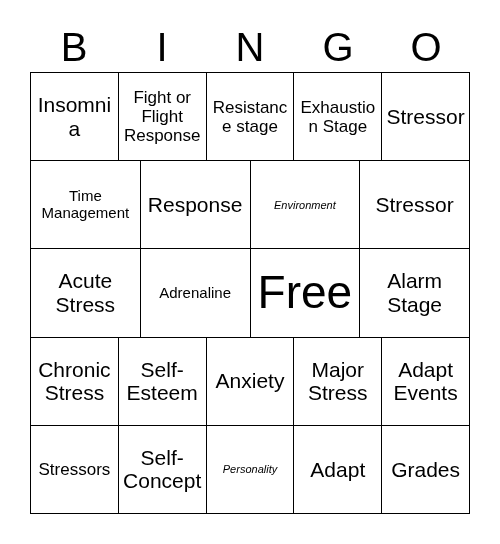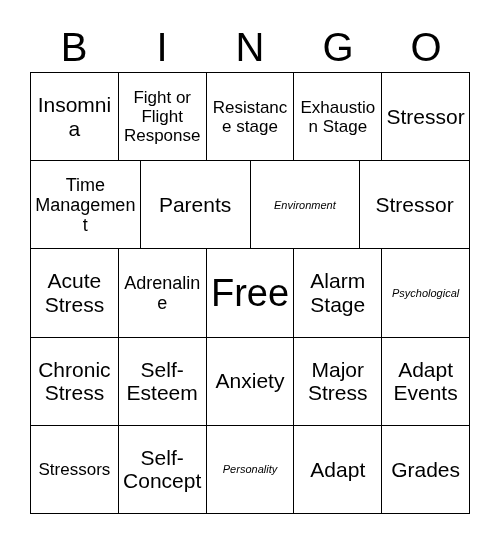--- a/index.html
+++ b/index.html
@@ -73,25 +73,25 @@
     overflow: hidden;
   }
   .cell-text {
     display: block;
     width: 100%;
     line-height: 1.12;
     word-wrap: break-word;
     color: #000000;
   }
   
-  .sz-xl   { font-size: 38px; }
+  .sz-xl   { font-size: 46px; }
   .sz-lg   { font-size: 21px; }
   .sz-md   { font-size: 21px; }
   .sz-sm   { font-size: 17px; }
-  .sz-xs   { font-size: 18px; }
+  .sz-xs   { font-size: 15px; }
   .sz-xxs  { font-size: 11px; font-style: italic; }
 </style>
 </head>
 <body>
 
 <div id="card">
 
   <div id="header">
     <div class="header-letter">B</div>
     <div class="header-letter">I</div>
@@ -118,21 +118,21 @@
       <div class="cell">
           <span class="cell-text sz-md">Stressor</span>
         </div>
     </div>
 
     <div class="grid-row">
       <div class="cell">
           <span class="cell-text sz-xs">Time Management</span>
         </div>
       <div class="cell">
-          <span class="cell-text sz-md">Parents</span>
+          <span class="cell-text sz-md">Response</span>
         </div>
       <div class="cell">
           <span class="cell-text sz-xxs">Environment</span>
         </div>
       <div class="cell">
           <span class="cell-text sz-md">Stressor</span>
         </div>
     </div>
 
     <div class="grid-row">
@@ -140,23 +140,20 @@
           <span class="cell-text sz-lg">Acute Stress</span>
         </div>
       <div class="cell">
           <span class="cell-text sz-xs">Adrenaline</span>
         </div>
       <div class="cell">
           <span class="cell-text sz-xl">Free</span>
         </div>
       <div class="cell">
           <span class="cell-text sz-lg">Alarm Stage</span>
-        </div>
-      <div class="cell">
-          <span class="cell-text sz-xxs">Psychological</span>
         </div>
     </div>
 
     <div class="grid-row">
       <div class="cell">
           <span class="cell-text sz-lg">Chronic Stress</span>
         </div>
       <div class="cell">
           <span class="cell-text sz-lg">Self-Esteem</span>
         </div>

